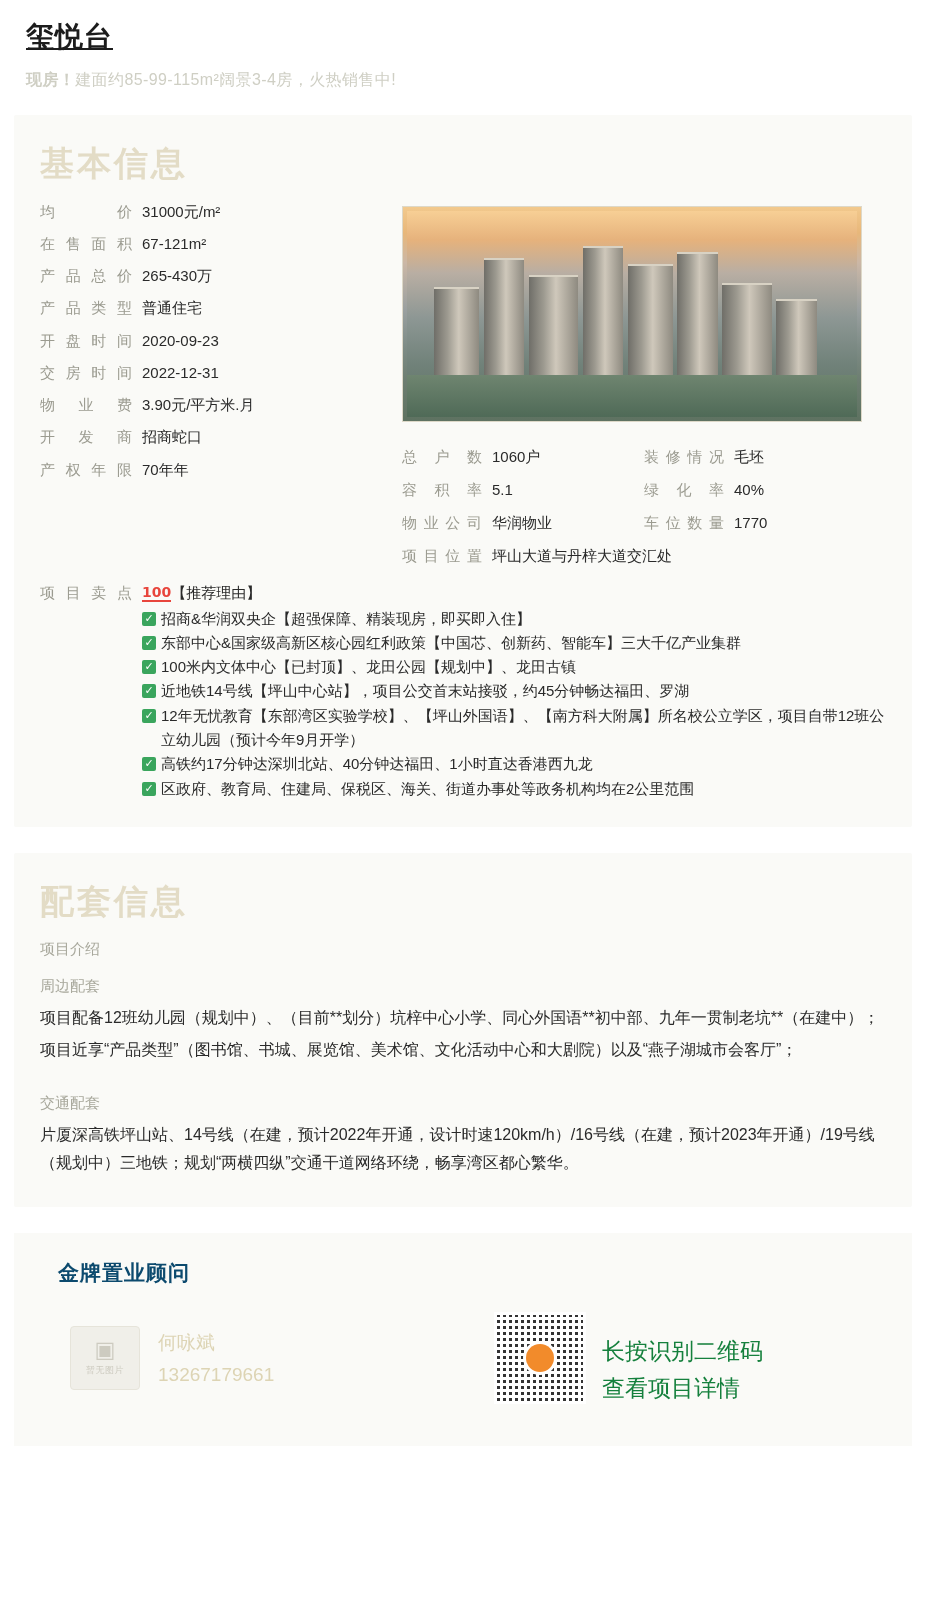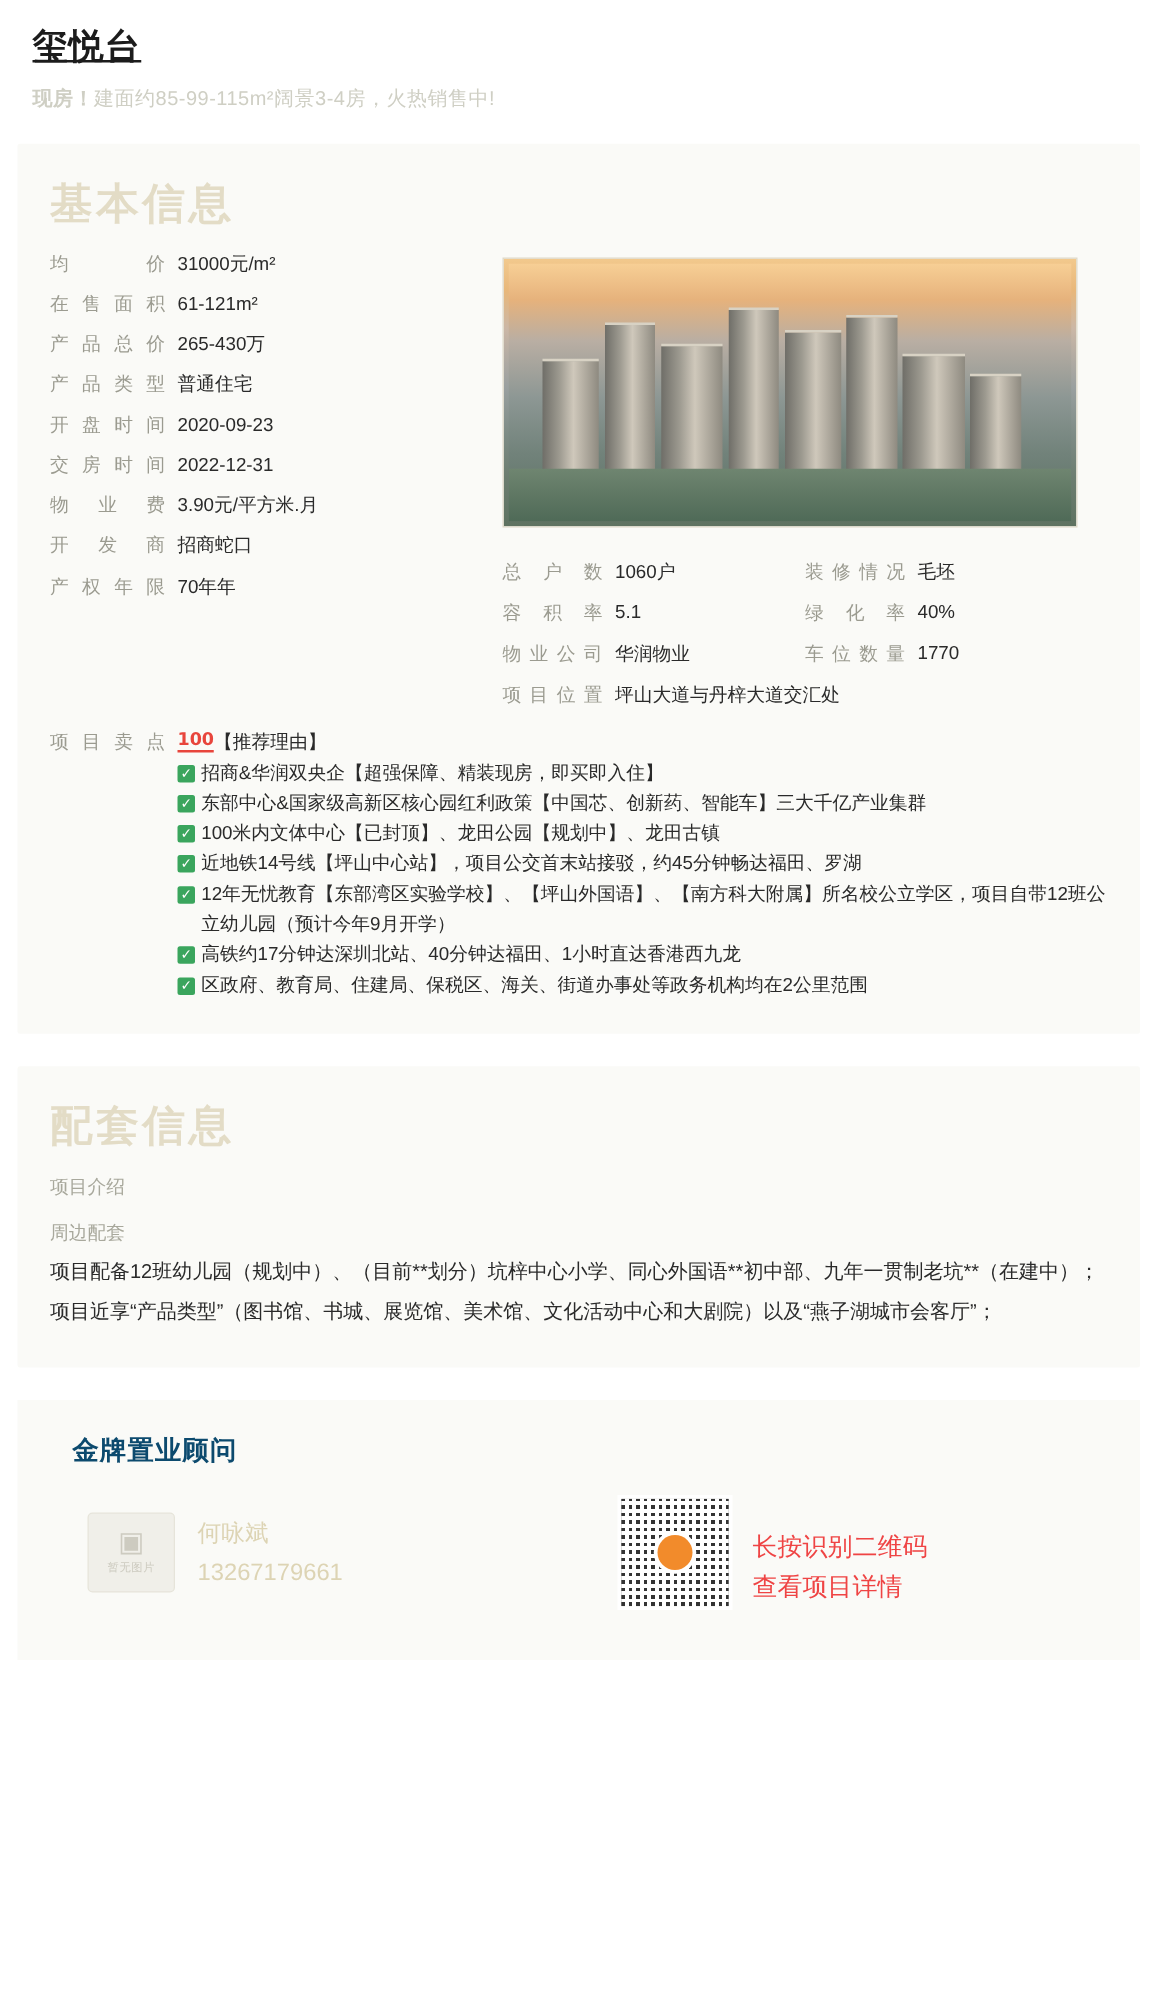--- a/index.html
+++ b/index.html
@@ -302,22 +302,22 @@
     position: absolute;
     left: 50%; top: 50%;
     width: 28px; height: 28px;
     margin: -14px 0 0 -14px;
     border-radius: 50%;
     background: #f28b2b;
     box-shadow: 0 0 0 3px #ffffff;
   }
   .qr-text {
     margin-left: 16px;
-    color: #ef4444;
-    font-size: 20px;
+    color: #15803d;
+    font-size: 23px;
     line-height: 1.6;
     margin-top: 24px;
   }
   .divider-space { height: 16px; }
 </style>
 </head>
 <body>
 
 <div class="page">
 
@@ -332,21 +332,21 @@
     <div class="section-title">基本信息</div>
 
     <div class="basic-top">
       <div class="basic-left">
         <div class="kv-row">
           <div class="kv-label">均价</div>
           <div class="kv-value">31000元/m²</div>
         </div>
         <div class="kv-row">
           <div class="kv-label">在售面积</div>
-          <div class="kv-value">61-121m²</div>
+          <div class="kv-value">67-121m²</div>
         </div>
         <div class="kv-row">
           <div class="kv-label">产品总价</div>
           <div class="kv-value">265-430万</div>
         </div>
         <div class="kv-row">
           <div class="kv-label">产品类型</div>
           <div class="kv-value">普通住宅</div>
         </div>
         <div class="kv-row">
@@ -467,20 +467,24 @@
     <div>
       <div class="sub-label">项目介绍</div>
     </div>
 
     <div>
       <div class="sub-label">周边配套</div>
       <p class="para">项目配备12班幼儿园（规划中）、（目前**划分）坑梓中心小学、同心外国语**初中部、九年一贯制老坑**（在建中）；</p>
       <p class="para">项目近享“产品类型”（图书馆、书城、展览馆、美术馆、文化活动中心和大剧院）以及“燕子湖城市会客厅”；</p>
     </div>
 
+    <div>
+      <div class="sub-label" style="margin-top:30px;">交通配套</div>
+      <p class="para">片厦深高铁坪山站、14号线（在建，预计2022年开通，设计时速120km/h）/16号线（在建，预计2023年开通）/19号线（规划中）三地铁；规划“两横四纵”交通干道网络环绕，畅享湾区都心繁华。</p>
+    </div>
   </div>
 
   <div class="consultant">
     <h3>金牌置业顾问</h3>
     <div class="consultant-row">
       <div class="agent-block">
         <div class="avatar">
           <div class="cam">▣</div>
           <div class="cap">暂无图片</div>
         </div>

